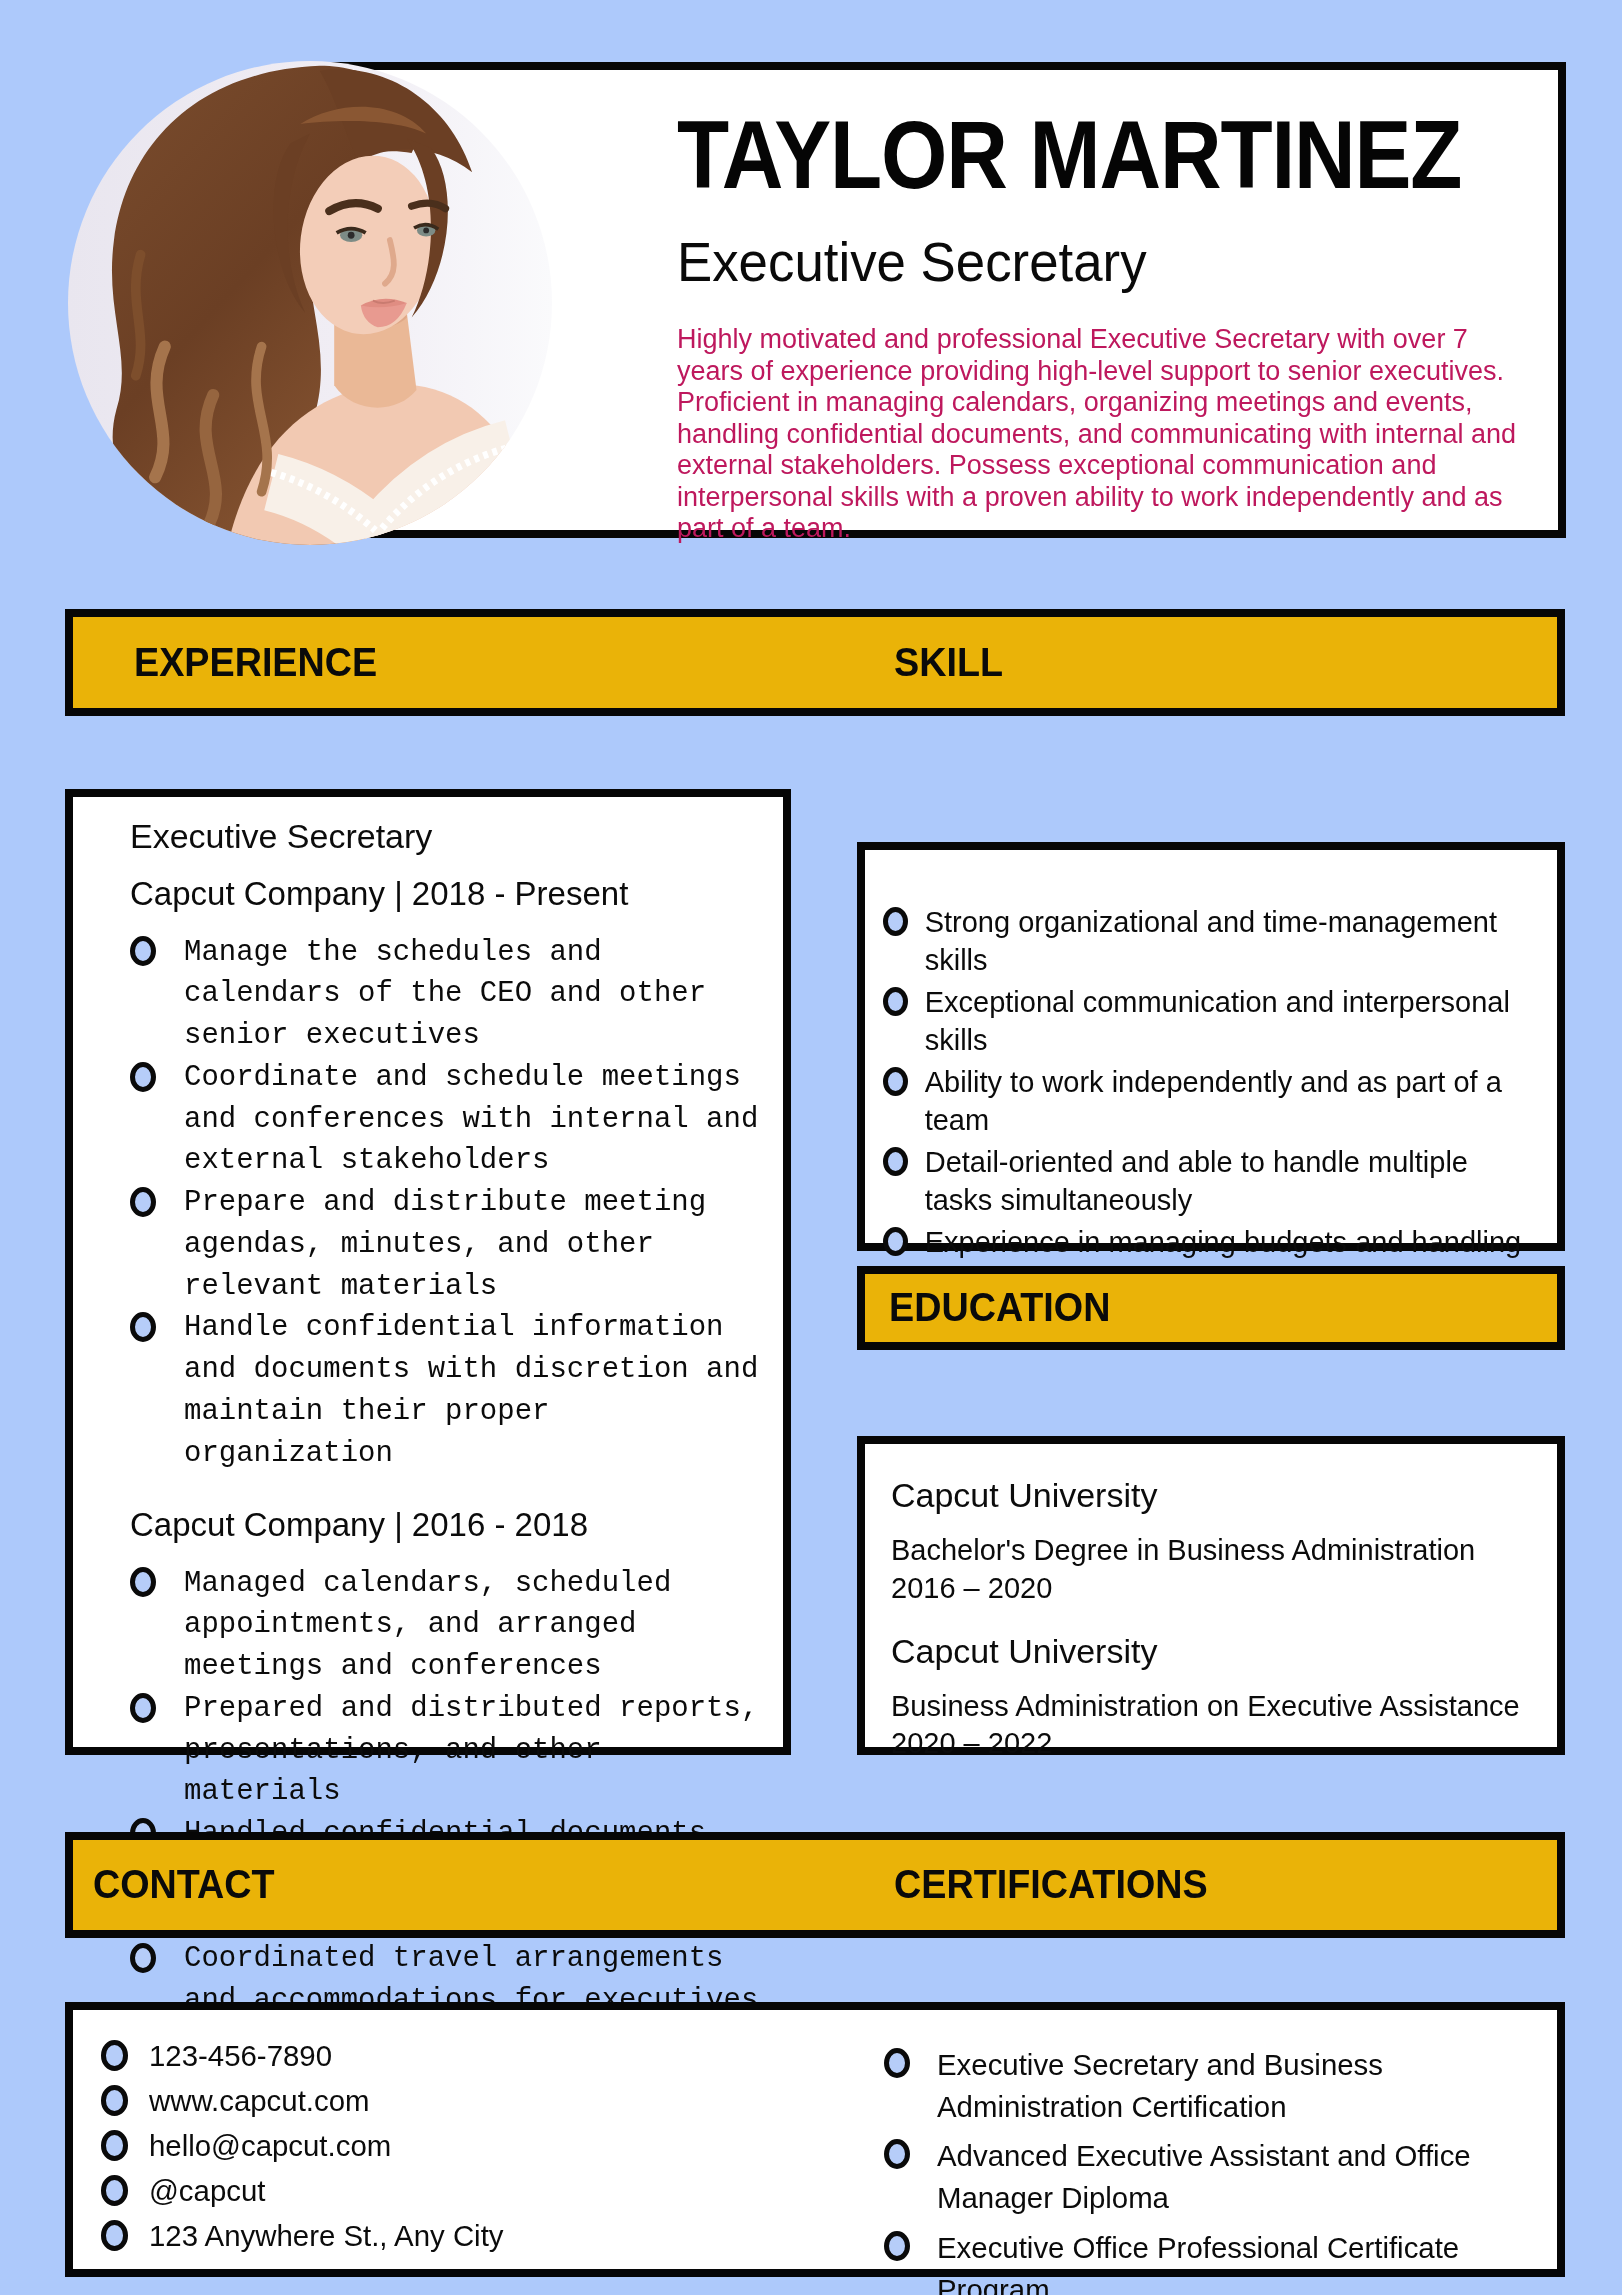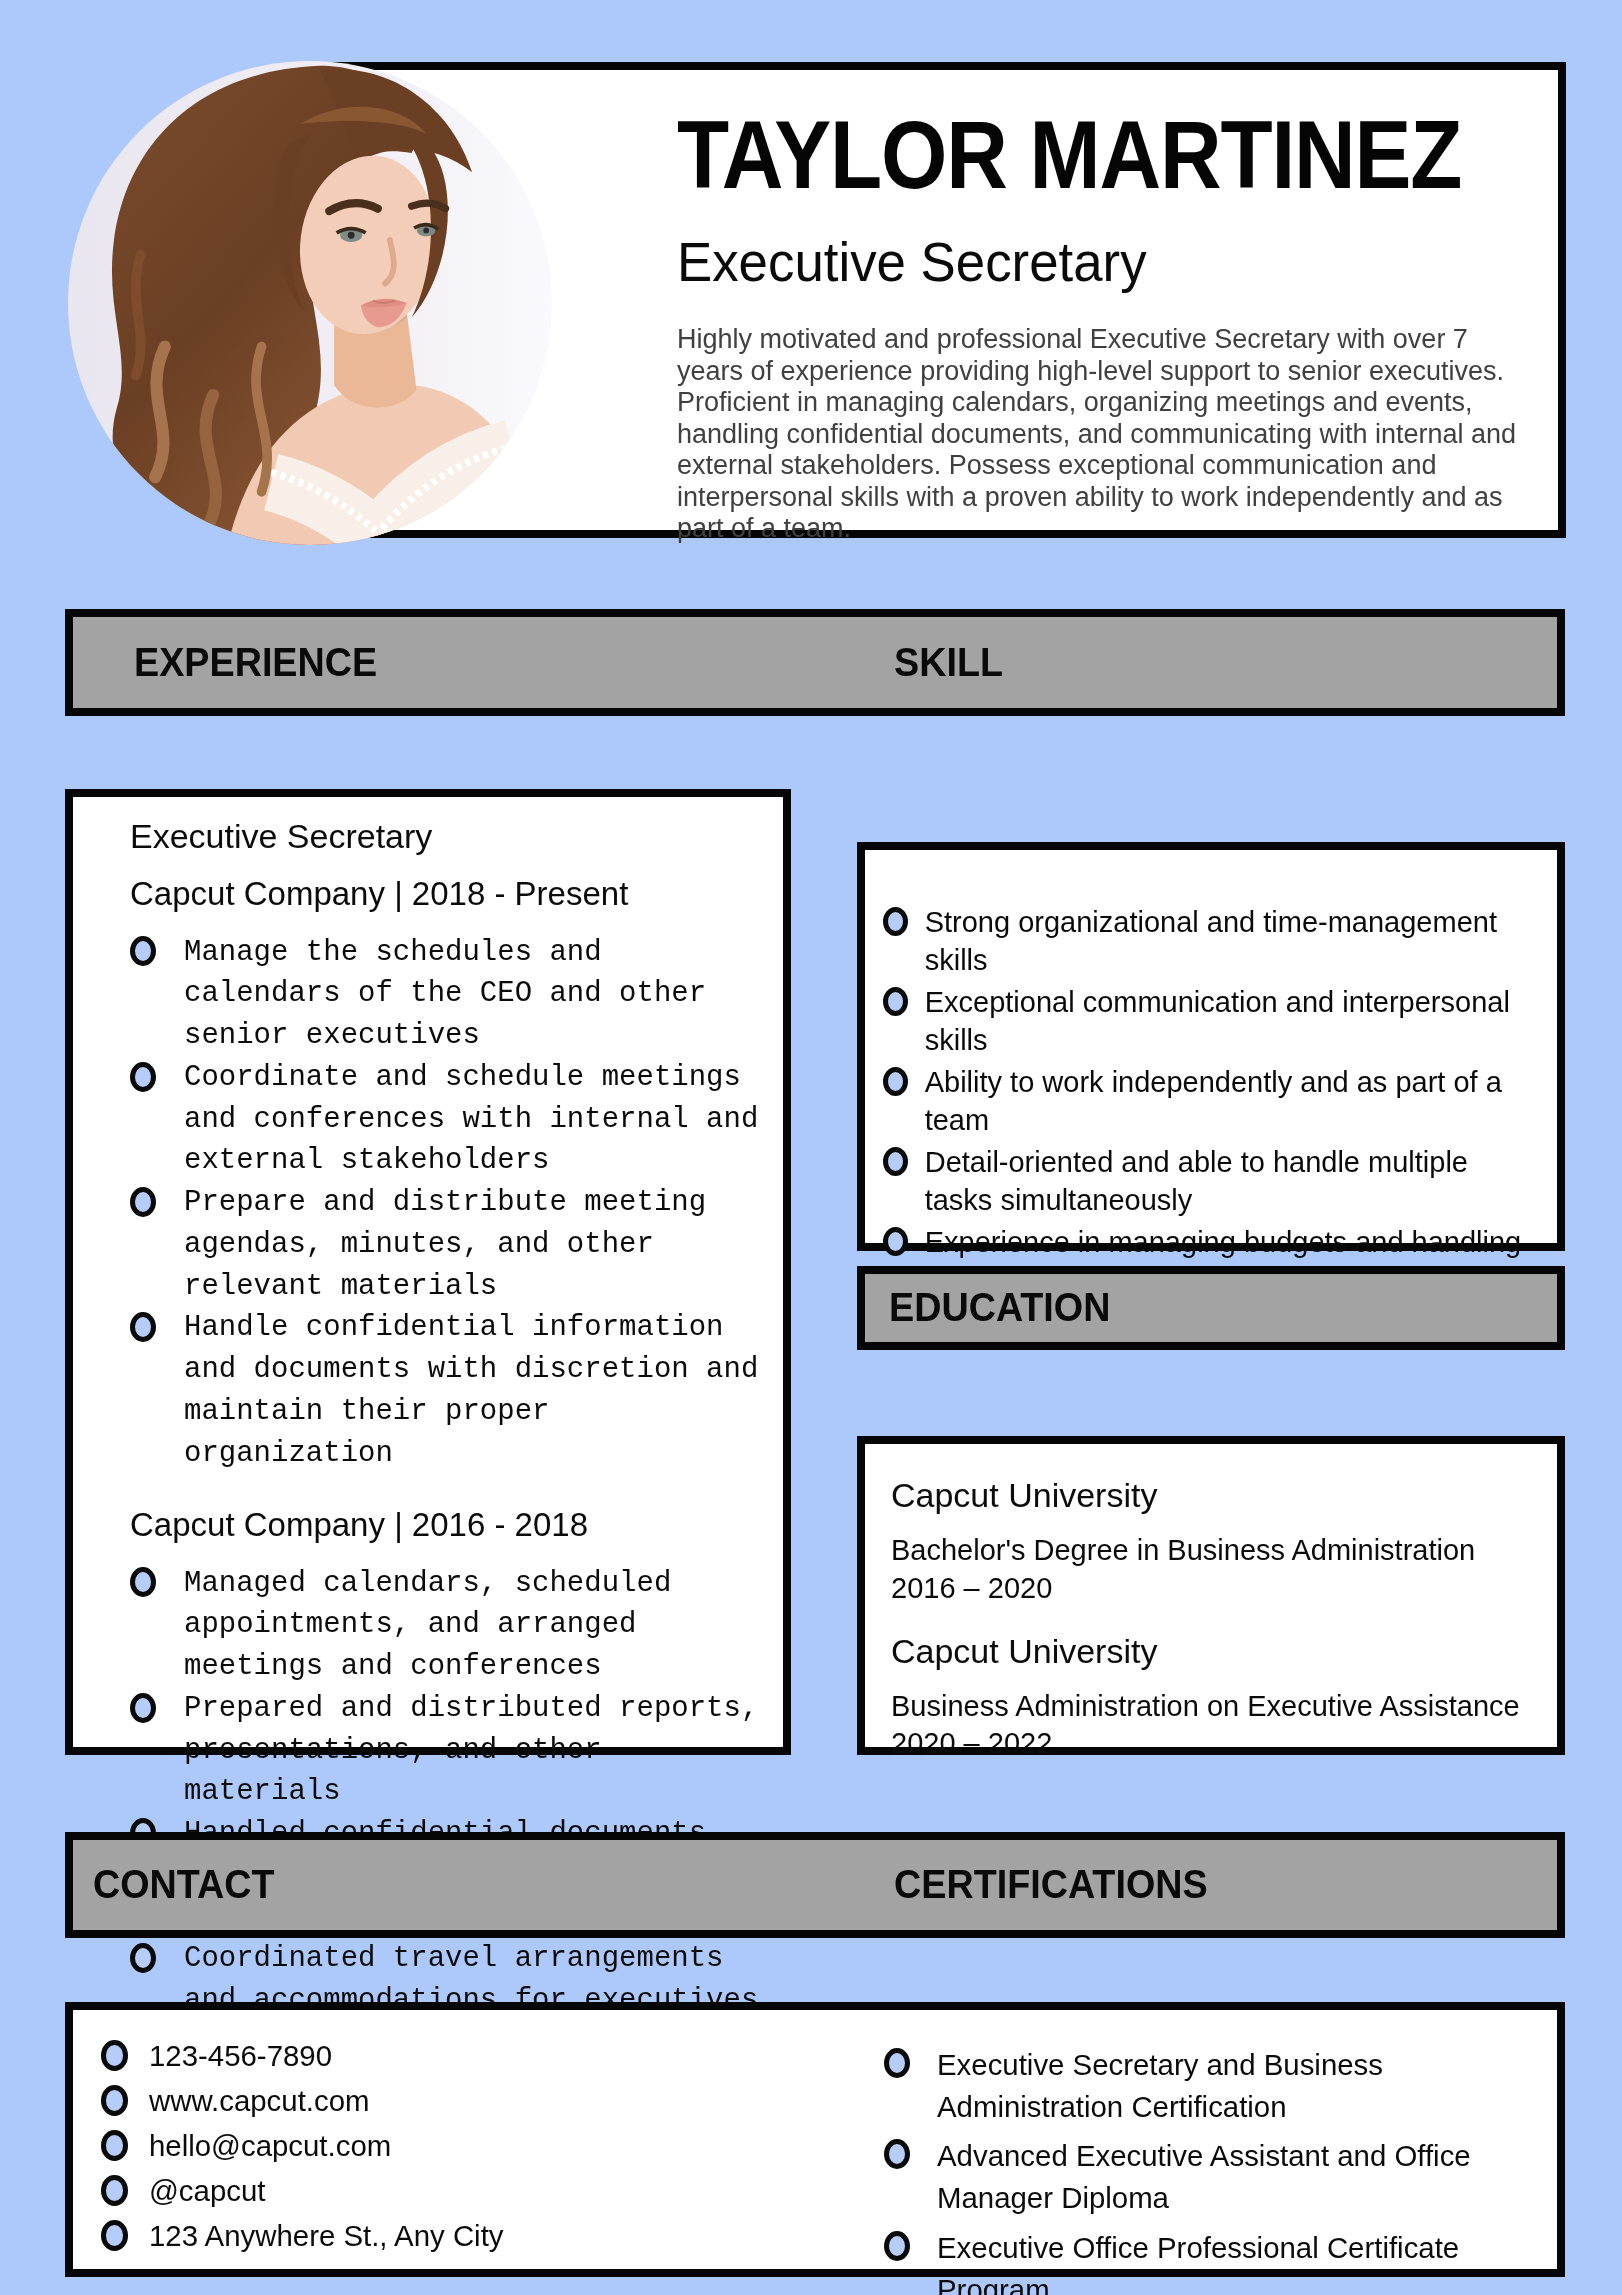--- a/index.html
+++ b/index.html
@@ -11,38 +11,38 @@
     background: #ADC9FB;
     font-family: "Liberation Sans", "DejaVu Sans", sans-serif;
     color: #0b0b0b;
     overflow: hidden;
   }
   .card, .bar {
     position: absolute;
     border: 8.5px solid #060606;
   }
   .card { background: #ffffff; }
-  .bar  { background: #a3a3a3; }
+  .bar  { background: #eab308; }
 
   
   .header-card { left: 308px; top: 62px; width: 1258px; height: 476px; }
   .person-name {
     position: absolute; left: 361px; top: 36px;
     font-size: 97px; font-weight: 800; letter-spacing: -1.3px; line-height: 1;
     transform: scaleX(0.88); transform-origin: left top; white-space: nowrap;
     color: #050505;
   }
   .person-title {
     position: absolute; left: 361px; top: 165px;
     font-size: 55px; font-weight: 400; line-height: 1; color: #0a0a0a;
     transform: scaleX(0.96); transform-origin: left top; white-space: nowrap;
   }
   .summary {
     position: absolute; left: 361px; top: 254px; width: 857px;
-    font-size: 27px; line-height: 1.17; color: #404040;
+    font-size: 27px; line-height: 1.17; color: #be185d;
   }
   .photo-circle {
     position: absolute; left: 68px; top: 61px; width: 484px; height: 484px;
     border-radius: 50%; overflow: hidden; z-index: 5;
   }
   .photo-circle svg { display: block; width: 100%; height: 100%; }
 
   
   .bar-label {
     position: absolute; top: 50%;

